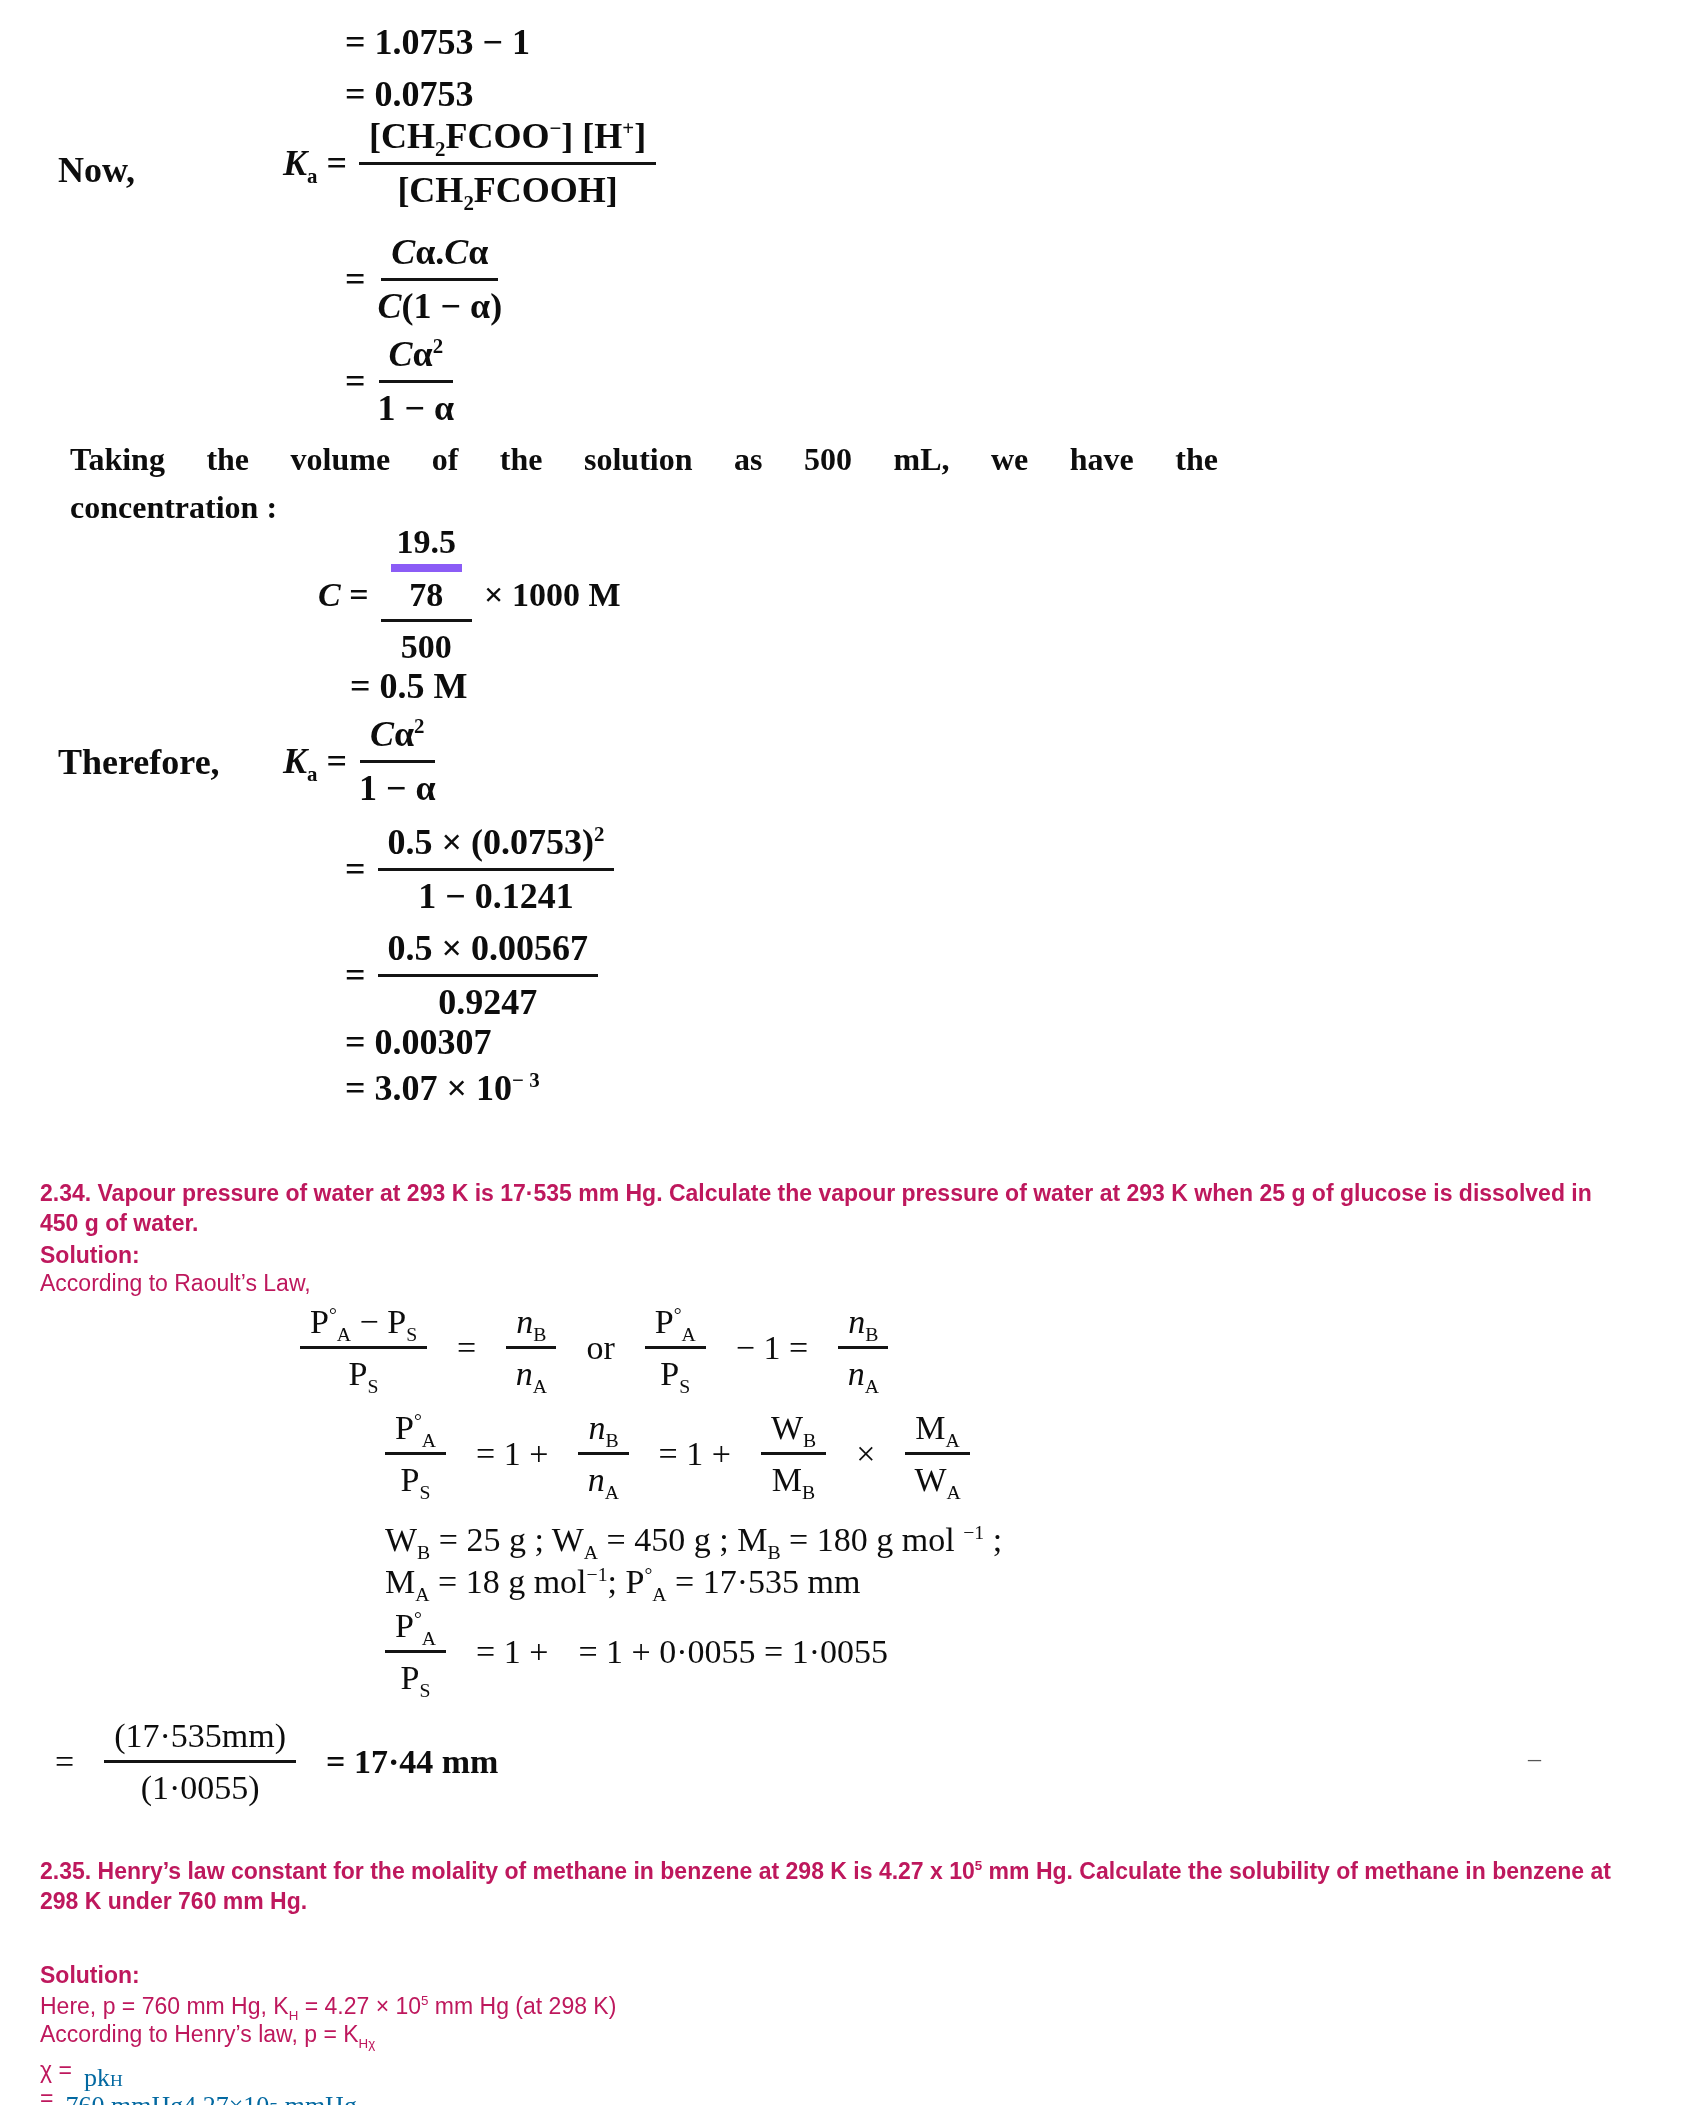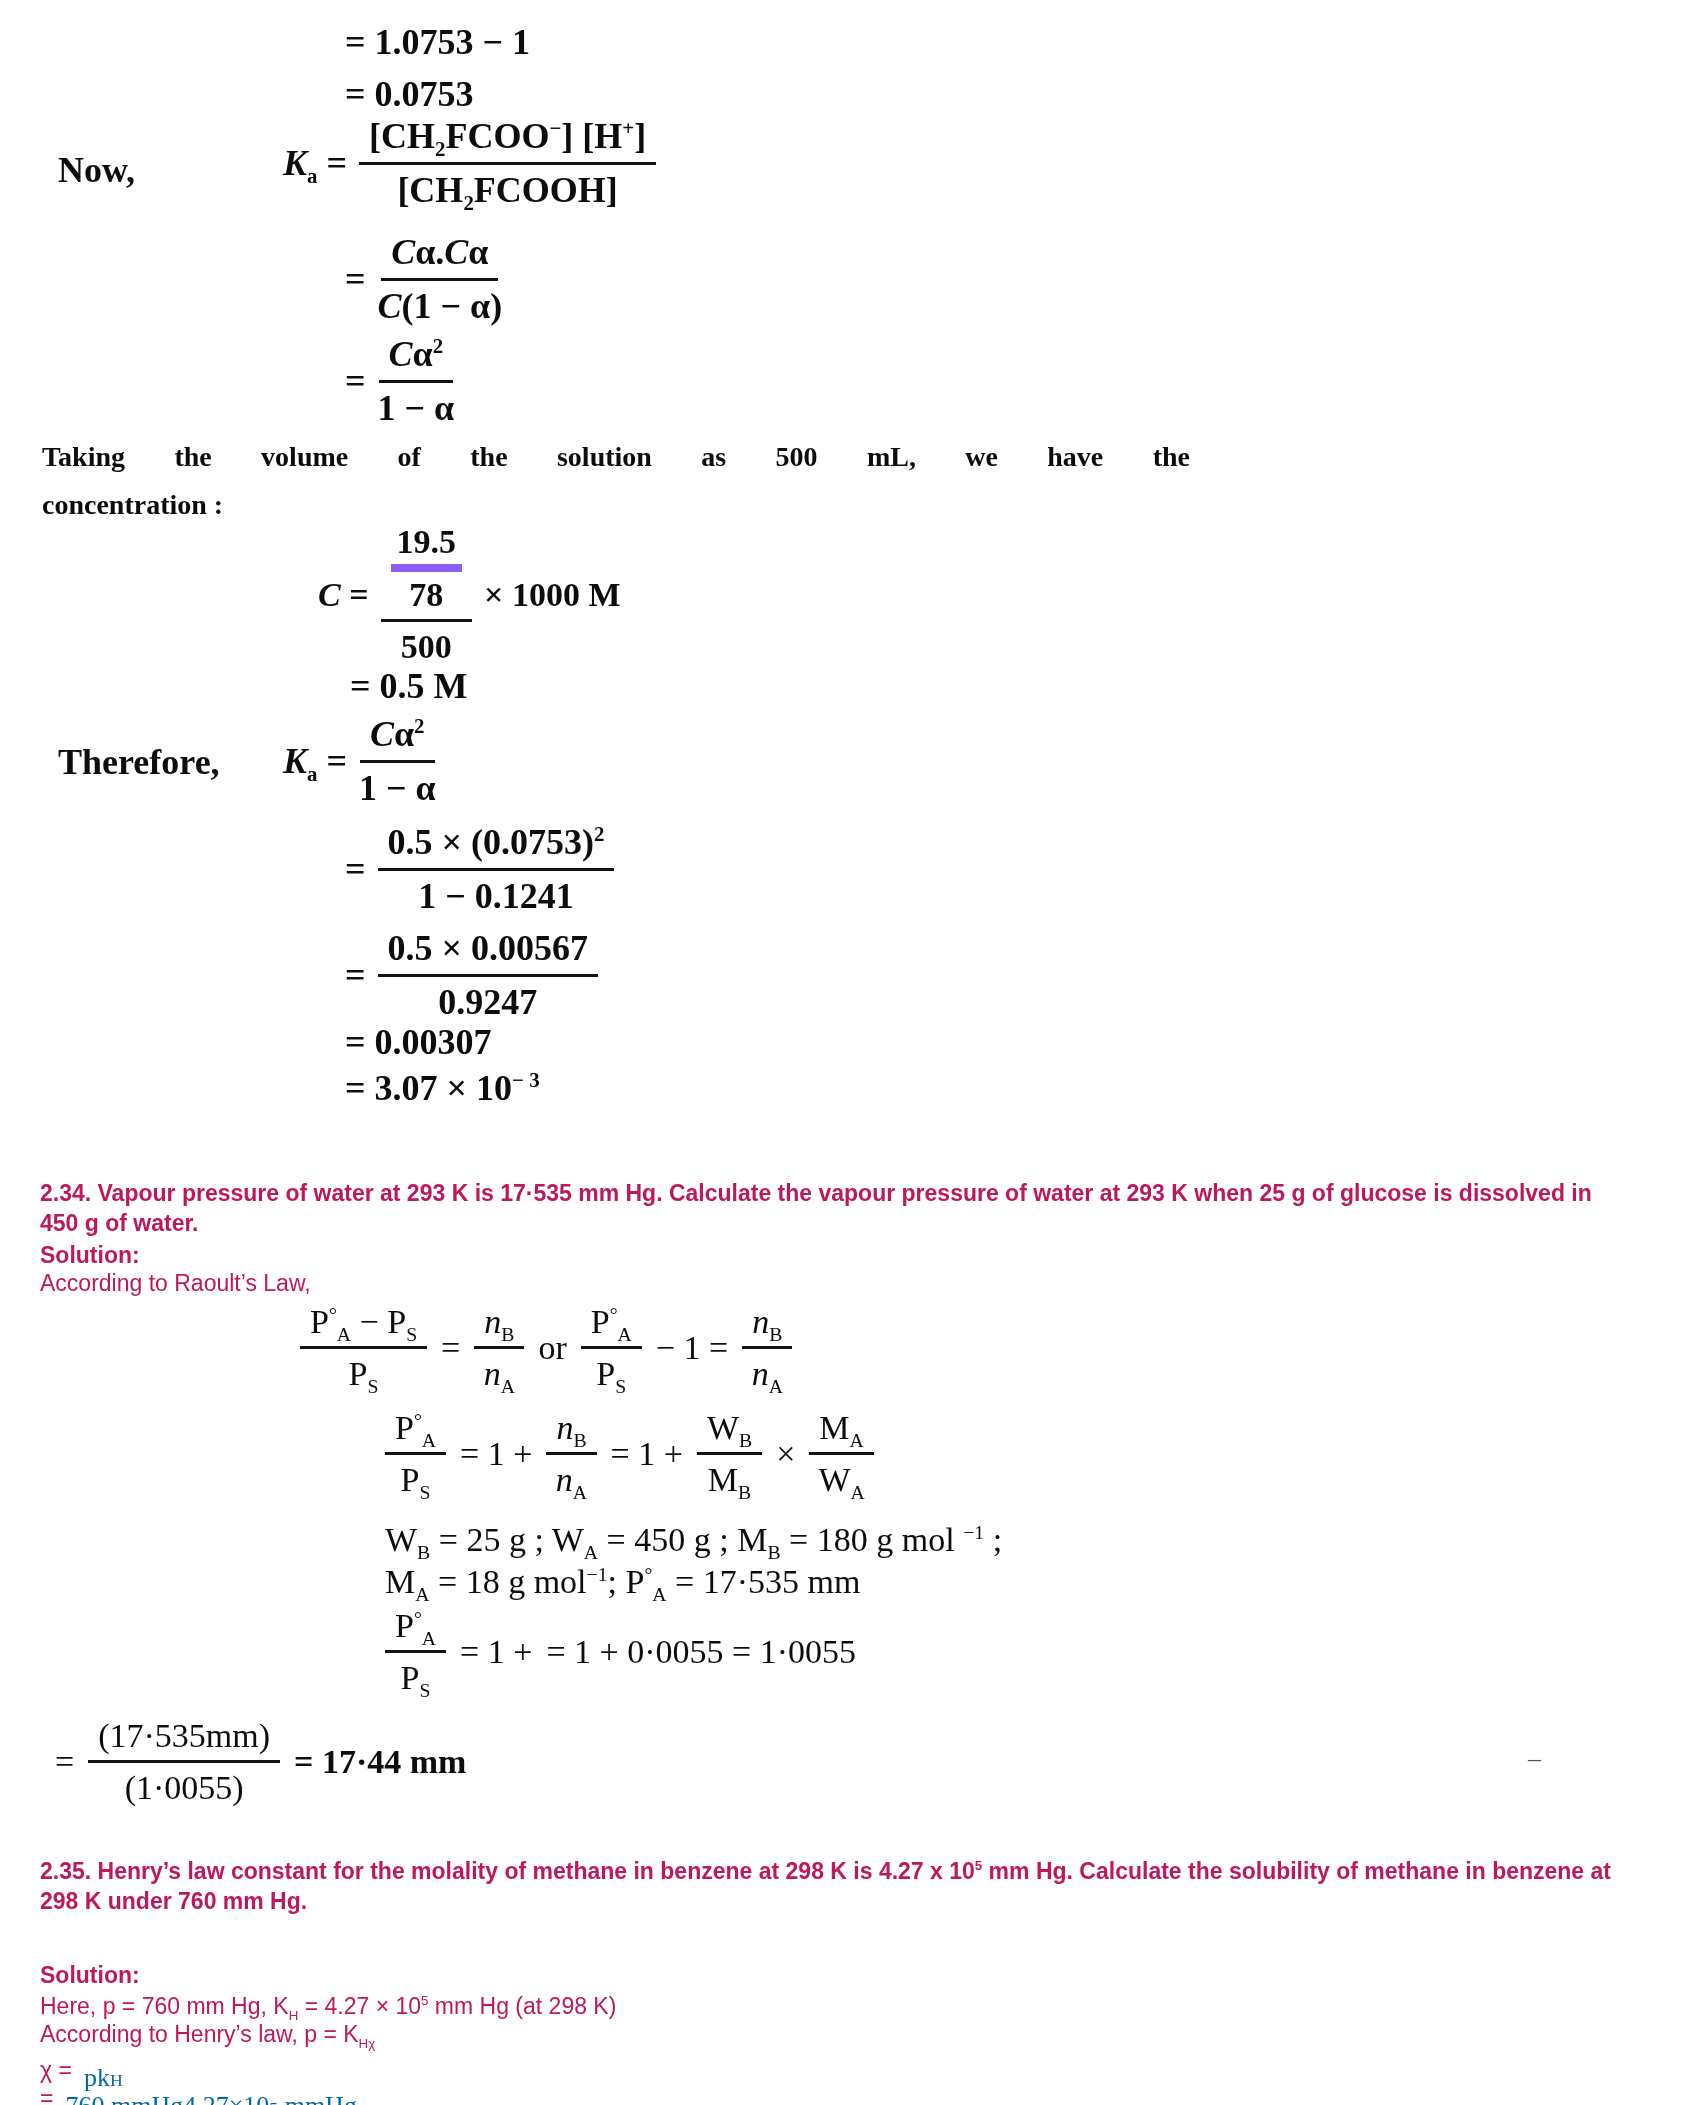--- a/index.html
+++ b/index.html
@@ -2,27 +2,27 @@
 <html><head>
 <meta charset="utf-8">
 <style>
   html,body{margin:0;padding:0;background:#ffffff;}
   .page{position:relative;width:1700px;height:2105px;background:#ffffff;overflow:hidden;color:#111;}
   .abs{position:absolute;}
   .scan{font-family:"Liberation Serif","DejaVu Serif",serif;color:#0d0d0d;}
   .scan-b{font-weight:700;}
   .typed{font-family:"Liberation Sans","DejaVu Sans",sans-serif;color:#be185d;}
   .f36{font-size:36px;line-height:1.15;}
-  .f38{font-size:28px;line-height:1.2;}
+  .f38{font-size:32px;line-height:1.2;margin-left:28px;}
   .f34{font-size:34px;line-height:1.15;}
   .f26{font-size:26px;line-height:1.15;}
   .f23{font-size:23px;line-height:30px;}
   .bold{font-weight:700;}
   .eqrow{position:absolute;display:flex;align-items:center;}
-  .g12{gap:12px;} .g14{gap:14px;}
+  .g12{gap:12px;} .g14{gap:30px;}
   .frac{display:inline-flex;flex-direction:column;align-items:center;text-align:center;justify-content:center;}
   .frac > .num{display:block;border-bottom:3px solid #141414;padding:0 10px 5px;}
   .frac > .den{display:block;padding-top:5px;}
   .innerfrac{display:inline-flex;flex-direction:column;align-items:center;}
   .innerfrac > .num{display:block;border-bottom:8px solid #8b5cf6;padding:0 6px 3px;}
   .innerfrac > .den{display:block;padding-top:3px;}
   sup{font-size:0.58em;line-height:0;}
   sub{font-size:0.58em;line-height:0;}
   small{font-size:0.68em;}
   .justline{text-align:justify;text-align-last:justify;}

